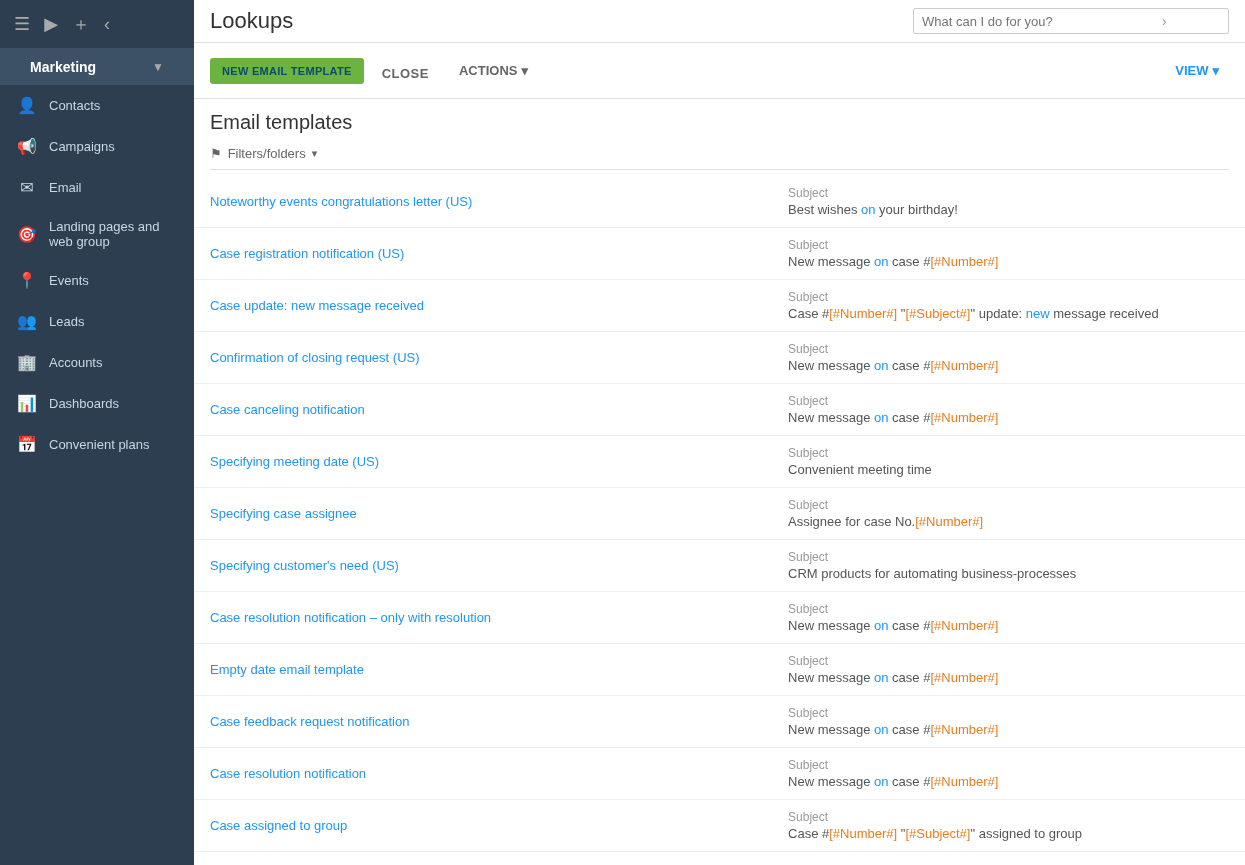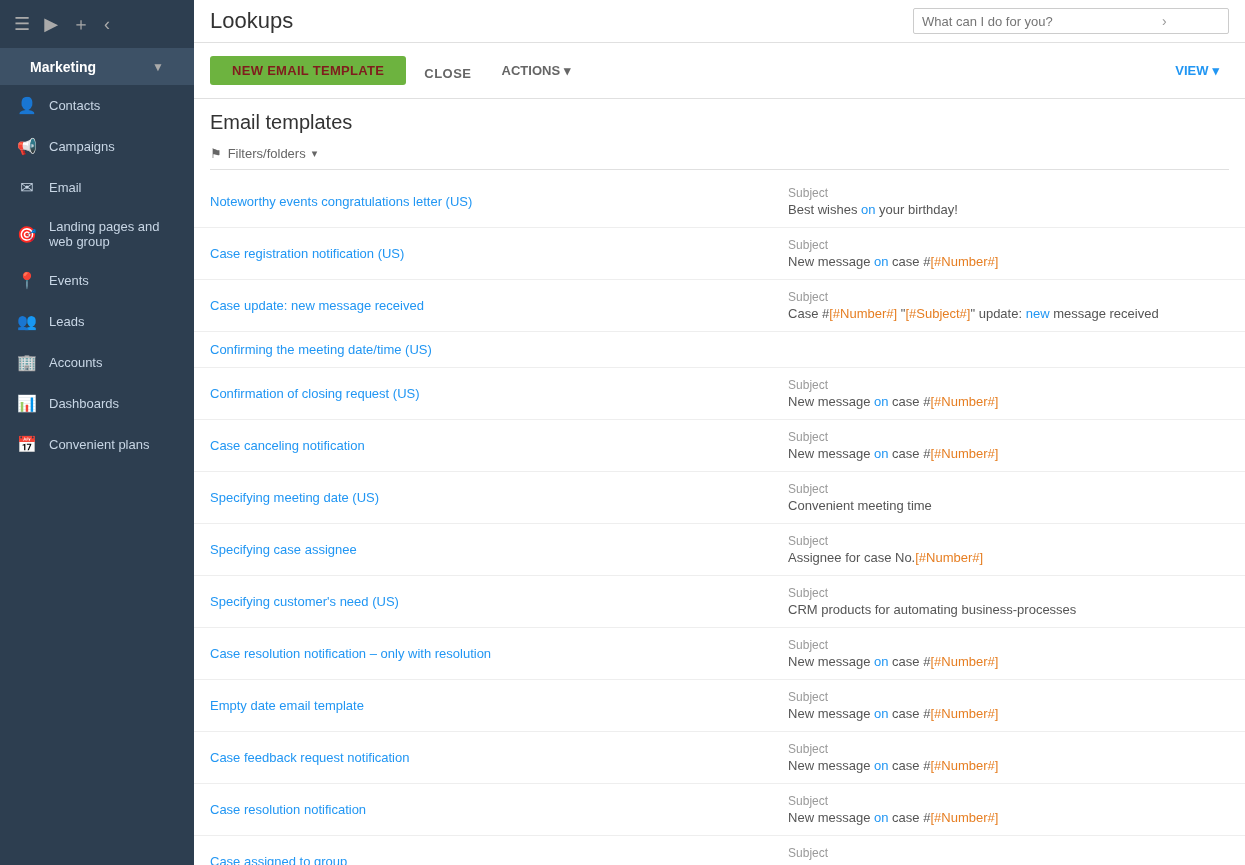--- a/index.html
+++ b/index.html
@@ -90,25 +90,25 @@
 
     .toolbar {
       display: flex;
       align-items: center;
       padding: 10px 16px;
       gap: 6px;
       border-bottom: 1px solid #e0e0e0;
     }
     .btn-new-template {
       background: #6db33f;
-      color: #7f1d1d;
+      color: #0c4a6e;
       border: none;
       border-radius: 3px;
-      padding: 7px 22px;
-      font-size: 13px;
+      padding: 7px 12px;
+      font-size: 11px;
       font-weight: 600;
       cursor: pointer;
       letter-spacing: 0.3px;
     }
     .btn-close {
       background: transparent;
       color: #666;
       border: none;
       padding: 7px 12px;
       font-size: 13px;
@@ -310,24 +310,20 @@
             </td>
           </tr>
           <tr class="table-row">
             <td class="col-name"><a class="template-name" href="#">Case update: new message received</a></td>
             <td class="col-subject">
               <div class="subject-label">Subject</div>
               <div class="subject-value">Case #<span class="highlight">[#Number#]</span> "<span class="highlight">[#Subject#]</span>" update: <span class="link-word">new</span> message received</div>
             </td>
           </tr>
           <tr class="table-row">
-            <td class="col-name"><a class="template-name" href="#">Confirming the meeting date/time (US)</a></td>
-            <td class="col-subject"></td>
-          </tr>
-          <tr class="table-row">
             <td class="col-name"><a class="template-name" href="#">Confirmation of closing request (US)</a></td>
             <td class="col-subject">
               <div class="subject-label">Subject</div>
               <div class="subject-value">New message <span class="link-word">on</span> case #<span class="highlight">[#Number#]</span></div>
             </td>
           </tr>
           <tr class="table-row">
             <td class="col-name"><a class="template-name" href="#">Case canceling notification</a></td>
             <td class="col-subject">
               <div class="subject-label">Subject</div>

